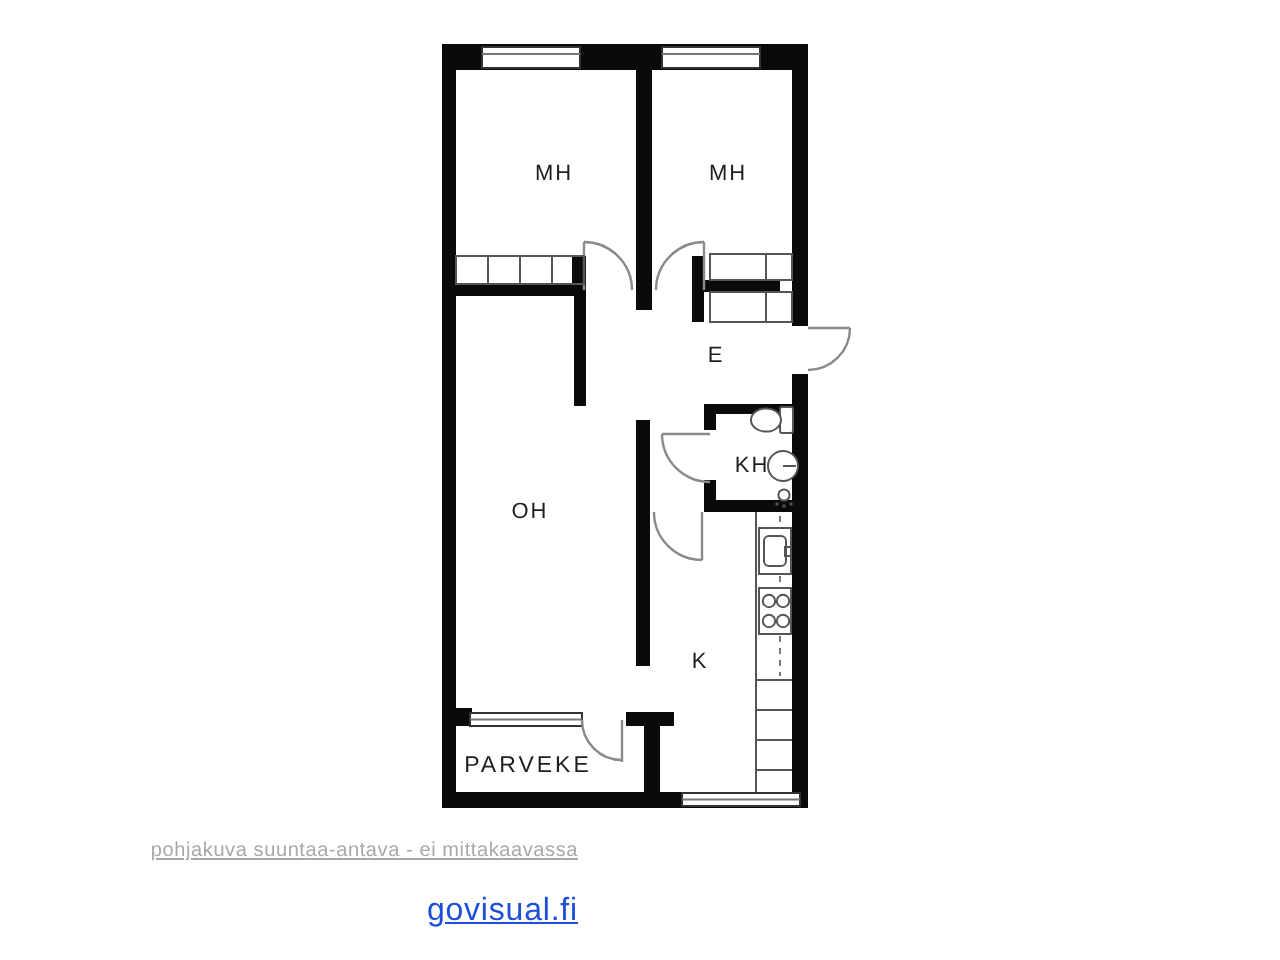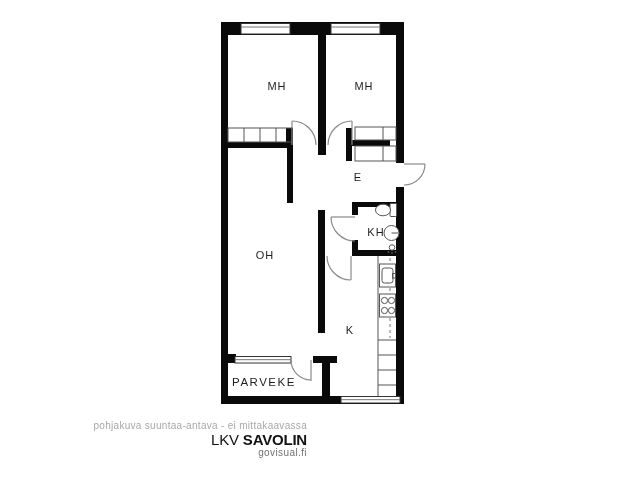--- a/index.html
+++ b/index.html
@@ -13,27 +13,27 @@
     fill:#1e1e1e;font-size:11px;letter-spacing:1px;
   }
   .room-label.big{font-size:11.5px;letter-spacing:1.5px;}
   .wall{fill:#0a0a0a;stroke:none;}
   .fixture{fill:none;stroke:#555;stroke-width:1;}
   .fixture-fill{fill:#fff;stroke:#555;stroke-width:1;}
   .door{fill:none;stroke:#8a8a8a;stroke-width:1.2;}
   .win{fill:#fff;stroke:#333;stroke-width:1;}
   .winline{stroke:#777;stroke-width:1;}
   .footer{
-    position:absolute;right:220px;text-align:right;white-space:nowrap;
+    position:absolute;right:238px;text-align:right;white-space:nowrap;text-decoration:underline;
   }
   .disclaimer{top:420px;font-size:10px;color:#a8a8a8;letter-spacing:.3px;}
   .brand{top:431px;font-size:15px;color:#111;letter-spacing:-0.2px;}
   .brand .lkv{font-weight:400;}
   .brand .savolin{font-weight:800;margin-left:4px;}
-  .website{top:447px;font-size:10px;color:#737373;letter-spacing:.4px;}
+  .website{top:447px;font-size:16px;color:#1d4ed8;letter-spacing:.4px;}
 </style>
 </head>
 <body>
 
 <div id="stage">
 
   <svg id="plan-svg" width="640" height="480" viewBox="0 0 640 480">
 
     <g>
       <rect class="wall" x="221" y="22" width="183" height="13"></rect>
@@ -169,19 +169,16 @@
       <text class="room-label" x="358" y="181" text-anchor="middle">E</text>
       <text class="room-label" x="376" y="236" text-anchor="middle">KH</text>
       <text class="room-label" x="265" y="259" text-anchor="middle">OH</text>
       <text class="room-label" x="350" y="334" text-anchor="middle">K</text>
       <text class="room-label big" x="264" y="386" text-anchor="middle">PARVEKE</text>
     </g>
   </svg>
 
   <div class="footer disclaimer">pohjakuva suuntaa-antava - ei mittakaavassa</div>
 
-  <div class="footer brand">
-    <span class="lkv">LKV</span><span class="savolin">SAVOLIN</span>
-  </div>
 
   <div class="footer website">govisual.fi</div>
 
 </div>
 
 </body></html>

